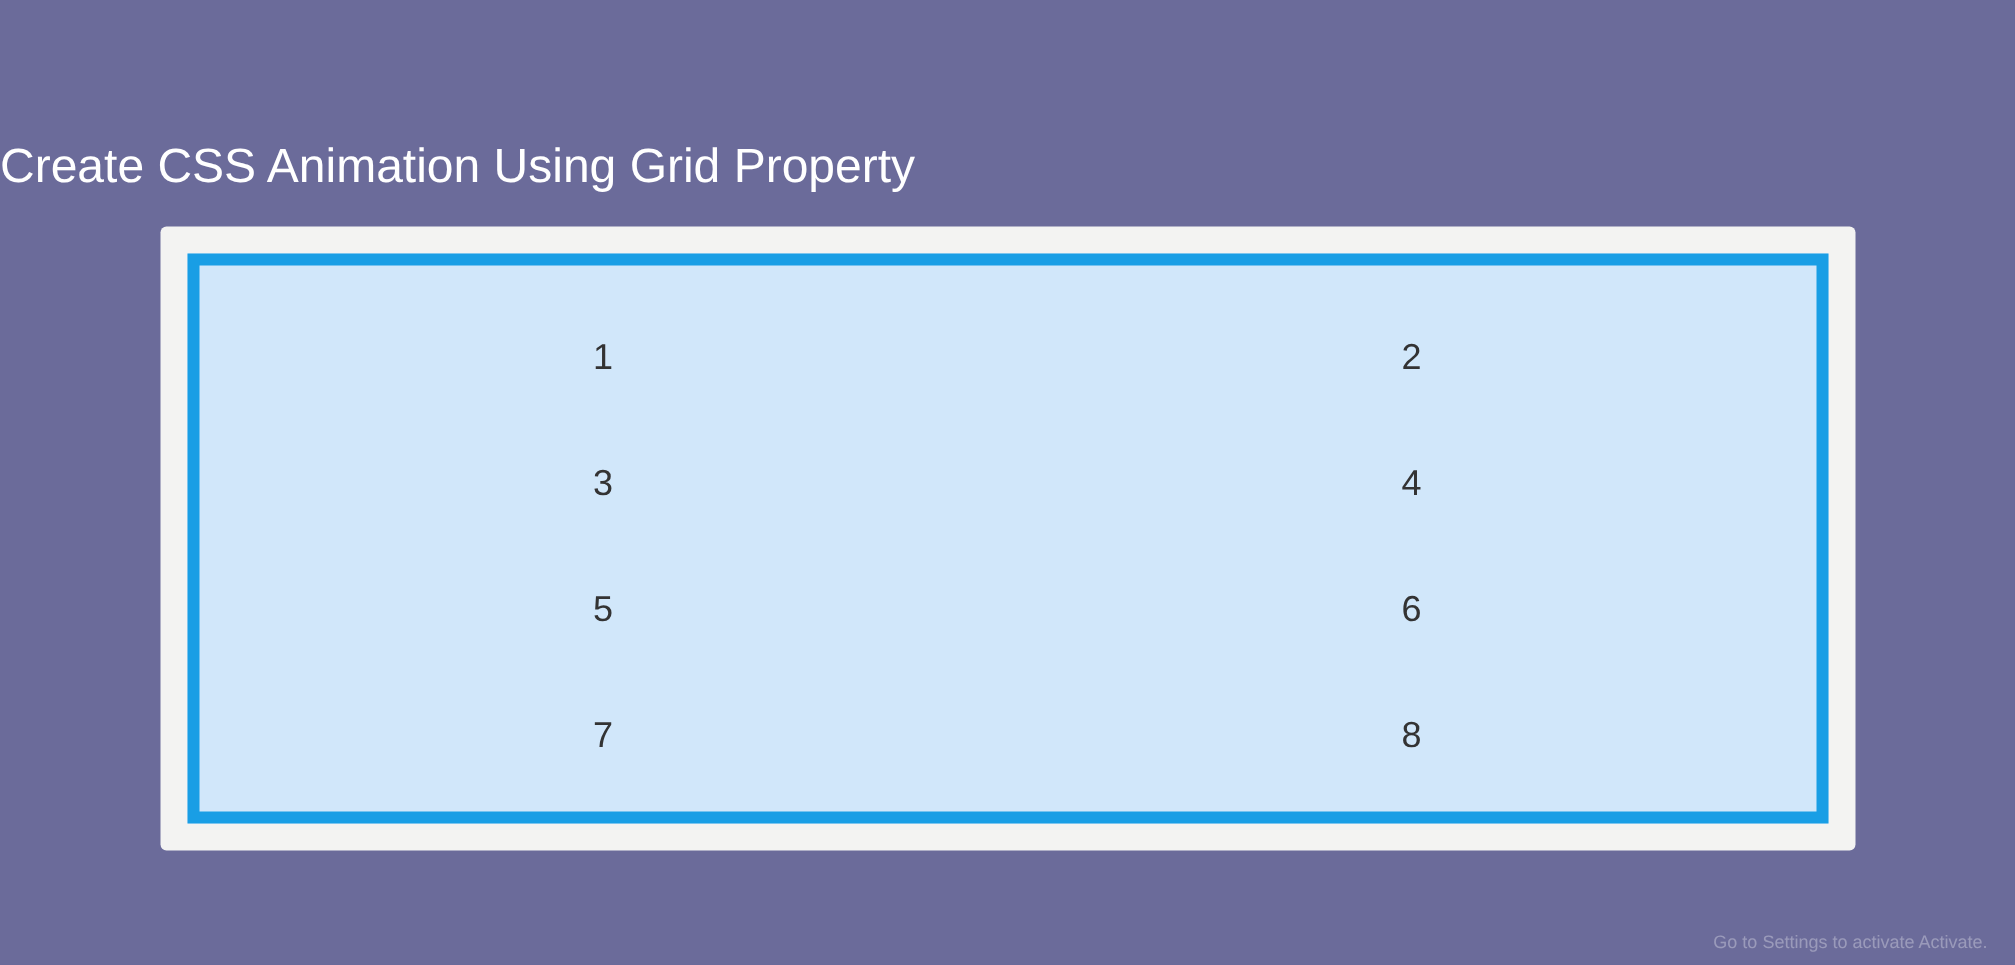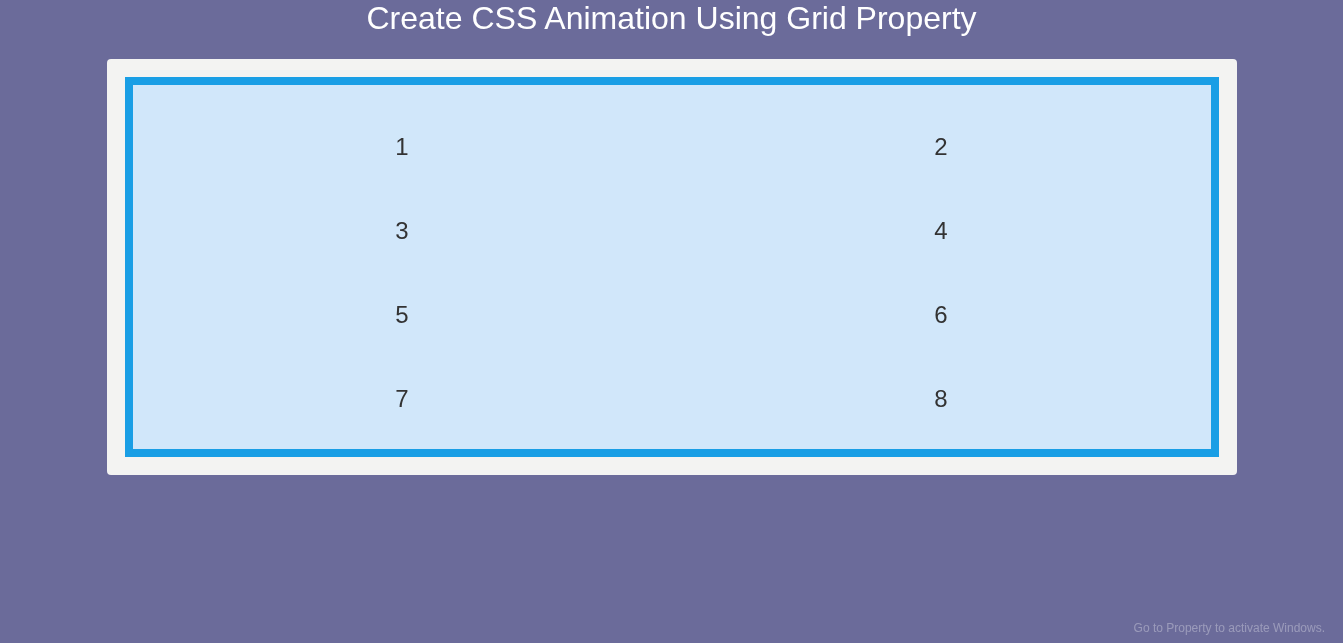--- a/index.html
+++ b/index.html
@@ -12,21 +12,22 @@
       height: 643px;
       background-color: #6b6b9a;
       font-family: Arial, Helvetica, sans-serif;
       overflow: hidden;
       position: relative;
     }
     .page-title {
       color: #ffffff;
       font-size: 32px;
       font-weight: 400;
-      text-align: center;
+      text-align: left;
+      padding-top: 92px;
       padding-bottom: 22px;
     }
     .outer-container {
       background-color: #f3f3f2;
       margin: 0 auto;
       width: 1130px;
       padding: 18px;
       border-radius: 4px;
     }
     .grid-container {
@@ -75,14 +76,14 @@
     <div class="grid-cell">3</div>
     <div class="grid-cell">4</div>
     <div class="grid-cell">5</div>
     <div class="grid-cell">6</div>
     <div class="grid-cell">7</div>
     <div class="grid-cell">8</div>
   </div>
 </div>
 
 <div class="watermark">
-  <div class="watermark-subtitle">Go to Property to activate Windows.</div>
+  <div class="watermark-subtitle">Go to Settings to activate Activate.</div>
 </div>
 
 </body></html>

